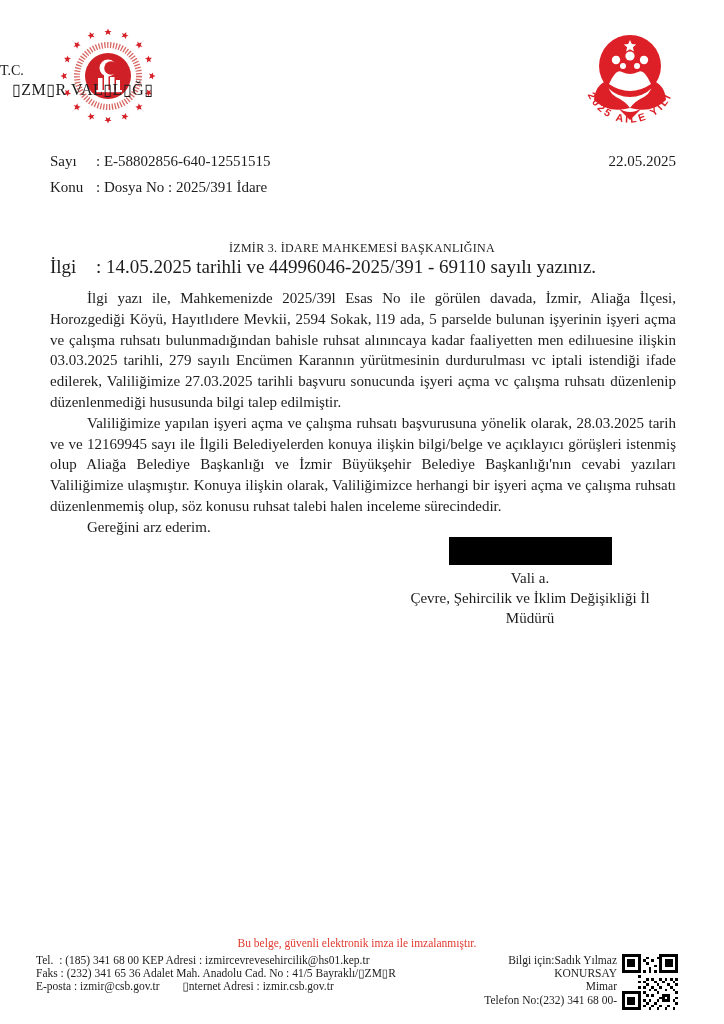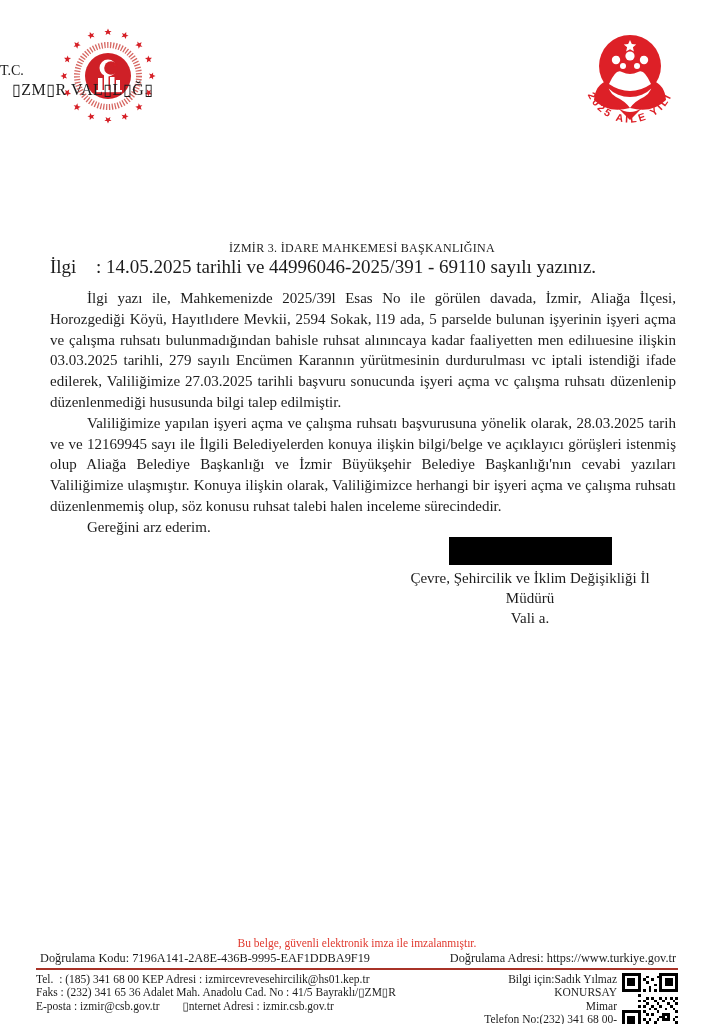--- a/index.html
+++ b/index.html
@@ -107,46 +107,53 @@
         <textPath href="#arcTxt" startOffset="50%" text-anchor="middle">2025 AİLE YILI</textPath>
       </text>
     </svg>
   </div>
 
   <div class="letterhead">
     <div class="lh-tc">T.C.</div>
     <div class="lh-authority">▯ZM▯R VAL▯L▯Ğ▯</div>
   </div>
 
+  <div class="meta">
+    <div class="meta-row">
+      <span class="meta-label">Sayı</span>
+      <span>:&nbsp;E-58802856-640-12551515</span>
+      <span class="meta-date">22.05.2025</span>
+    </div>
+    <div class="meta-row">
+      <span class="meta-label">Konu</span>
+      <span>:&nbsp;Dosya No : 2025/391 İdare</span>
+    </div>
+  </div>
 
   <div class="recipient">İZMİR 3. İDARE MAHKEMESİ BAŞKANLIĞINA</div>
 
   <div class="ilgi">
     <span class="meta-label">İlgi</span>
     <span>:&nbsp;14.05.2025 tarihli ve 44996046-2025/391 - 69110 sayılı yazınız.</span>
   </div>
 
   <div class="body-text">
     <p>İlgi yazı ile, Mahkemenizde 2025/39l  Esas No ile görülen davada, İzmir, Aliağa İlçesi, Horozgediği Köyü, Hayıtlıdere Mevkii, 2594 Sokak, l19 ada, 5 parselde bulunan işyerinin işyeri açma ve çalışma ruhsatı bulunmadığından bahisle ruhsat alınıncaya kadar faaliyetten men edilıuesine ilişkin 03.03.2025 tarihli, 279 sayılı Encümen Karannın yürütmesinin durdurulması vc iptali istendiği ifade edilerek, Valiliğimize 27.03.2025 tarihli başvuru sonucunda işyeri açma vc çalışma ruhsatı düzenlenip düzenlenmediği hususunda bilgi talep edilmiştir.</p>
     <p>Valiliğimize yapılan işyeri açma ve çalışma ruhsatı başvurusuna yönelik olarak, 28.03.2025 tarih ve ve 12169945 sayı ile İlgili Belediyelerden konuya ilişkin bilgi/belge ve açıklayıcı görüşleri istenmiş olup Aliağa Belediye Başkanlığı ve İzmir Büyükşehir Belediye Başkanlığı'nın cevabi yazıları Valiliğimize ulaşmıştır. Konuya ilişkin olarak, Valiliğimizce herhangi bir işyeri açma ve çalışma ruhsatı düzenlenmemiş olup, söz konusu ruhsat talebi halen inceleme sürecindedir.</p>
     <p class="closing">Gereğini arz ederim.</p>
   </div>
 
   <div class="sig">
     <div class="sig-redact"></div>
+    <div>Vali a.</div>
     <div>Çevre, Şehircilik ve İklim Değişikliği İl Müdürü</div>
-    <div>Vali a.</div>
   </div>
 
   <div class="footer">
     <div class="esign">Bu belge, güvenli elektronik imza ile imzalanmıştır.</div>
-    <div class="verify">
-      <span>Doğrulama Kodu: 7196A141-2A8E-436B-9995-EAF1DDBA9F19</span>
-      <span>Doğrulama Adresi: https://www.turkiye.gov.tr</span>
-    </div>
     <div class="contacts">
       <div class="contact-left">
         <div>Tel.  : (185) 341 68 00 KEP Adresi : izmircevrevesehircilik@hs01.kep.tr</div>
         <div>Faks : (232) 341 65 36 Adalet Mah. Anadolu Cad. No : 41/5 Bayraklı/▯ZM▯R</div>
         <div>E-posta : izmir@csb.gov.tr        ▯nternet Adresi : izmir.csb.gov.tr</div>
         <div>
           
         </div>
       </div>
       <div class="contact-right">

